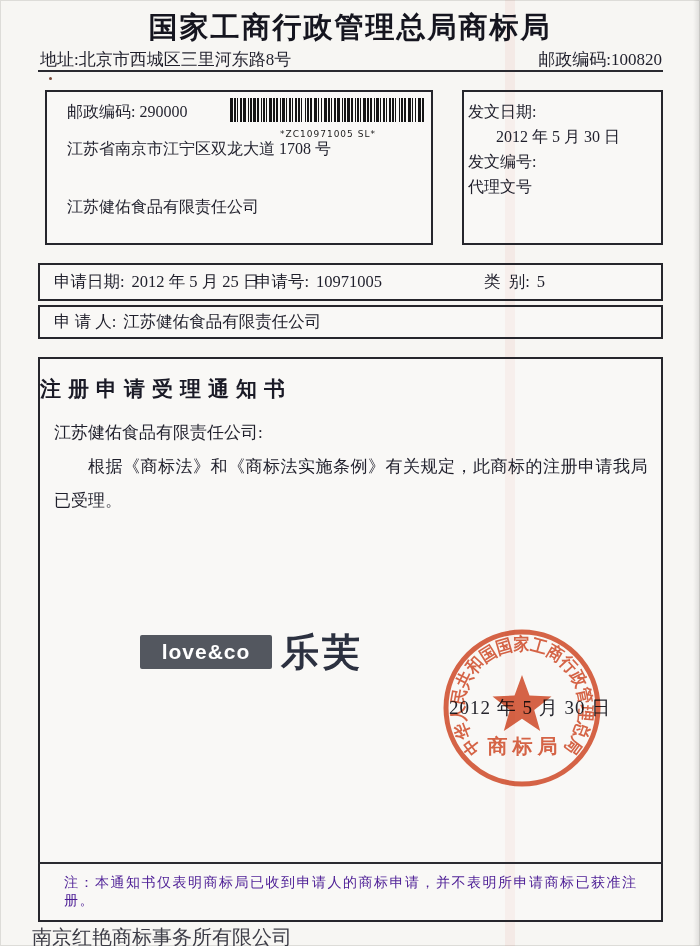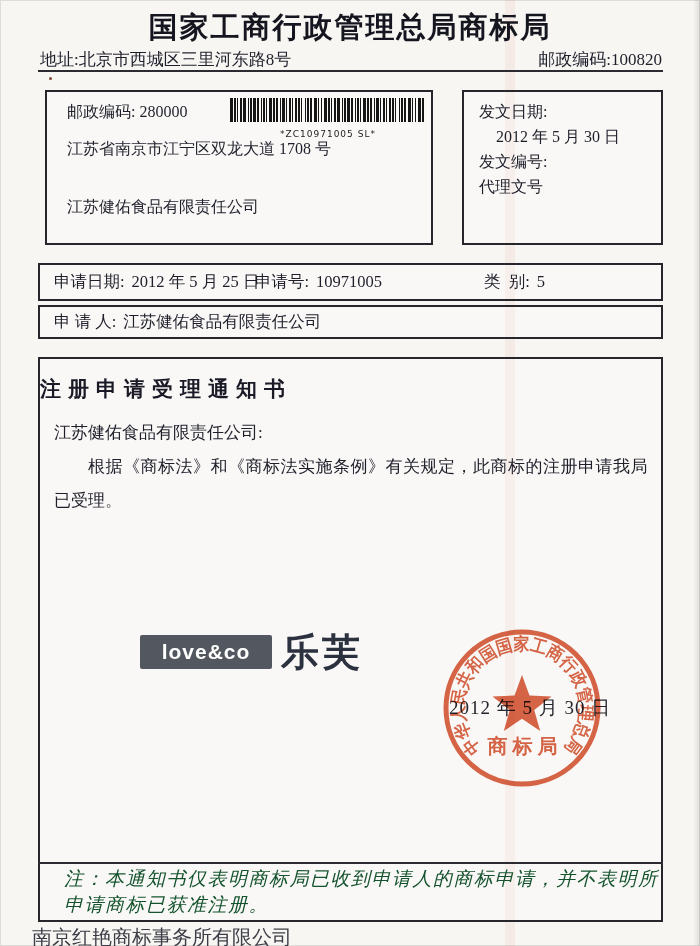--- a/index.html
+++ b/index.html
@@ -28,21 +28,21 @@
   .env-postal{position:absolute;left:20px;top:10px;font-size:16px;}
   .barcode{position:absolute;left:183px;top:6px;width:196px;}
   .barcode-bars{display:flex;height:24px;width:196px;overflow:hidden;}
   .barcode-bars span{display:block;height:100%;flex:0 0 auto;}
   .barcode-bars .bar{background:#151515;}
   .barcode-caption{font-family:"DejaVu Sans","Liberation Sans",sans-serif;font-size:9px;letter-spacing:1px;text-align:center;color:#222;margin-top:7px;}
   .env-addr{position:absolute;left:20px;top:47px;font-size:16px;}
   .env-name{position:absolute;left:20px;top:105px;font-size:16px;}
 
   .dispatch{left:462px;top:90px;width:201px;height:155px;font-size:16px;}
-  .dispatch .line{padding-left:15px;line-height:25px;margin-top:0;}
+  .dispatch .line{padding-left:4px;line-height:25px;margin-top:0;}
   .dispatch .first{margin-top:7px;}
   .dispatch .value{padding-left:32px;}
 
   .approw{left:38px;width:625px;display:flex;align-items:center;font-size:16.5px;}
   .row1{top:263px;height:38px;}
   .row2{top:305px;height:34px;}
   .cell{position:absolute;white-space:pre;}
   .c1{left:14px;} .c2{left:215px;} .c3{left:444px;}
   .cell .lbl{margin-right:7px;white-space:pre;}
 
@@ -68,21 +68,21 @@
   }
 
   .seal{position:absolute;left:398px;top:265px;width:168px;height:168px;opacity:0.88;mix-blend-mode:multiply;}
   .stamp-date{
     position:absolute;left:409px;top:336px;font-size:19px;letter-spacing:1px;
     color:#26262e;mix-blend-mode:multiply;white-space:pre;
   }
 
   .note-divider{position:absolute;left:-2px;right:-2px;top:503px;border-top:2px solid #2b2b31;}
   .note-row{position:absolute;left:0;right:0;top:505px;height:56px;display:flex;align-items:center;padding-left:24px;box-sizing:border-box;}
-  .note-text{font-size:19px;letter-spacing:1.5px;color:#14532d;font-style:italic;}
+  .note-text{font-size:14px;letter-spacing:1.5px;color:#4c1d95;}
 
   .footer-line{position:absolute;left:32px;top:924px;font-size:20px;color:#3c3c46;}
 </style>
 </head>
 <body>
 
 <div class="page">
 
   <div class="streak-red"></div>
   <div class="edge-right"></div>
@@ -90,21 +90,21 @@
 
   <h1 class="doc-title">国家工商行政管理总局商标局</h1>
 
   <div class="addr-row">
     <span class="right">邮政编码:100820</span>
     <span>地址:北京市西城区三里河东路8号</span>
   </div>
   <div class="hr"></div>
 
   <div class="box envelope">
-    <div class="env-postal">邮政编码: 280000</div>
+    <div class="env-postal">邮政编码: 290000</div>
     <div class="barcode">
       <div class="barcode-bars">
           <span class="bar" style="width: 3px;"></span>
           <span class="gap" style="width: 1px;"></span>
           <span class="bar" style="width: 2px;"></span>
           <span class="gap" style="width: 1px;"></span>
           <span class="bar" style="width: 1px;"></span>
           <span class="gap" style="width: 2px;"></span>
           <span class="bar" style="width: 2px;"></span>
           <span class="gap" style="width: 1px;"></span>

